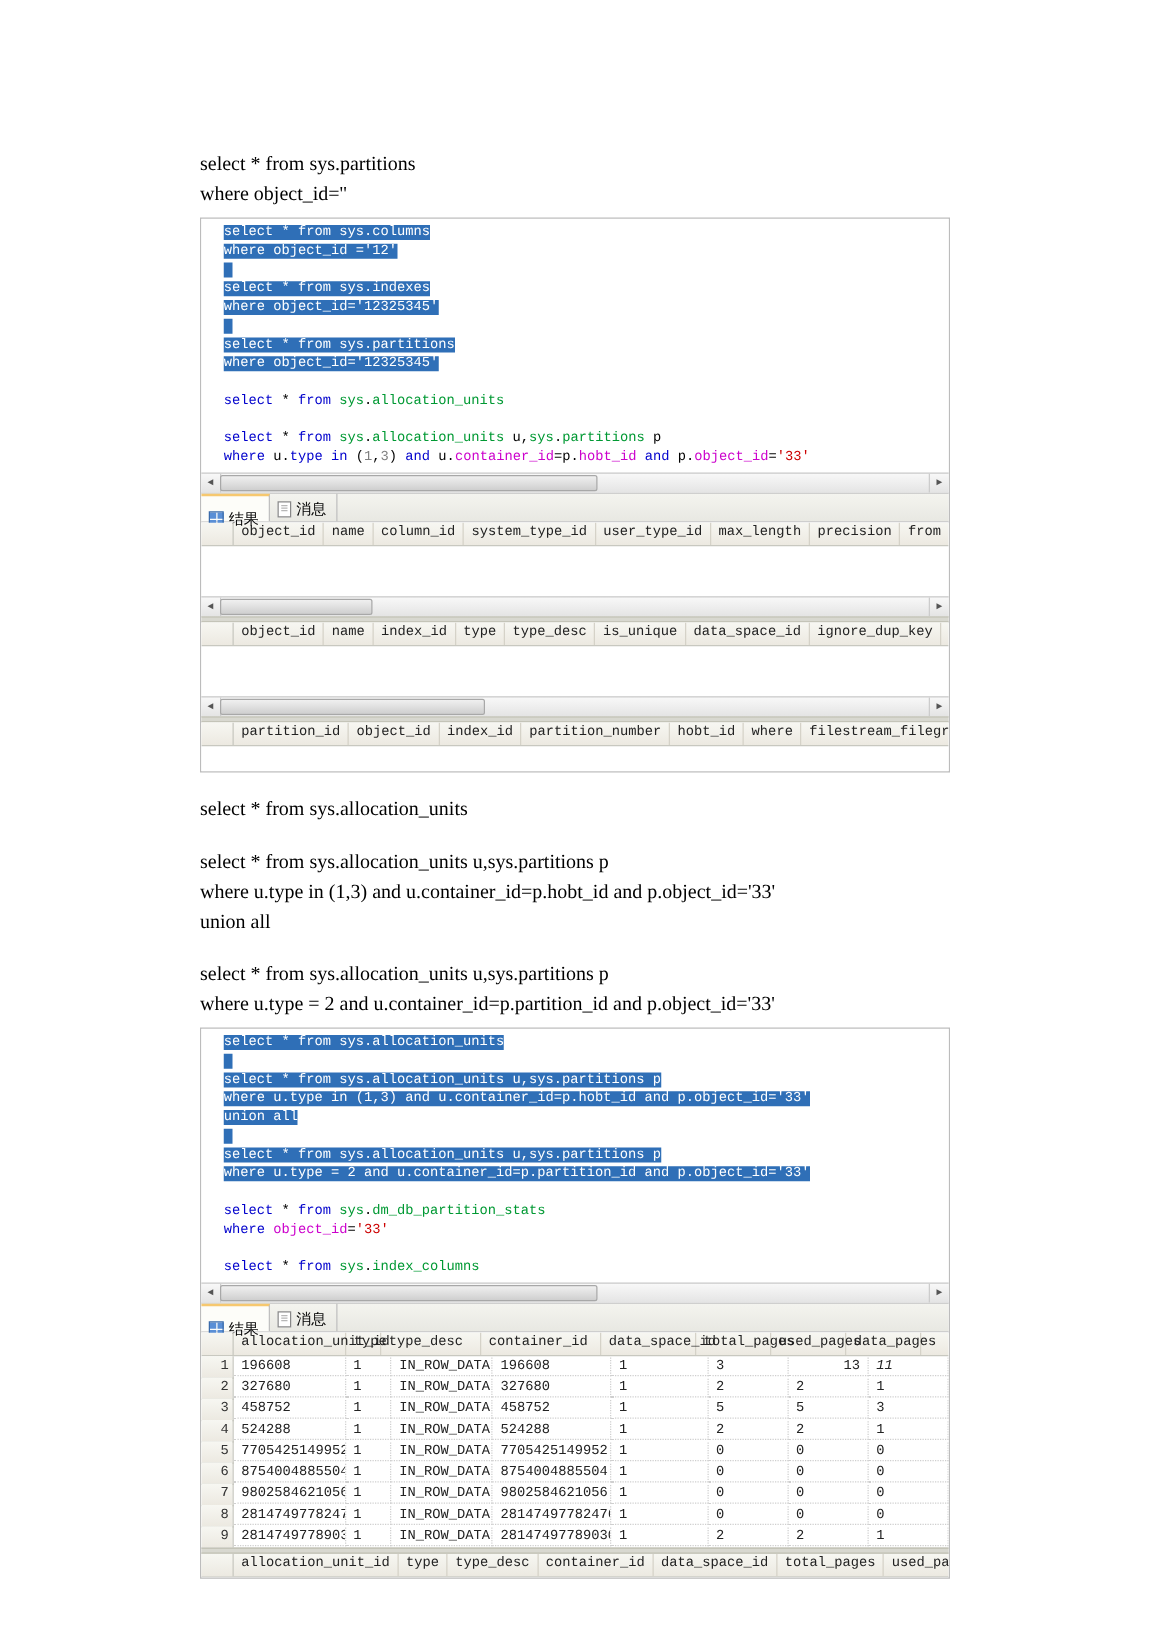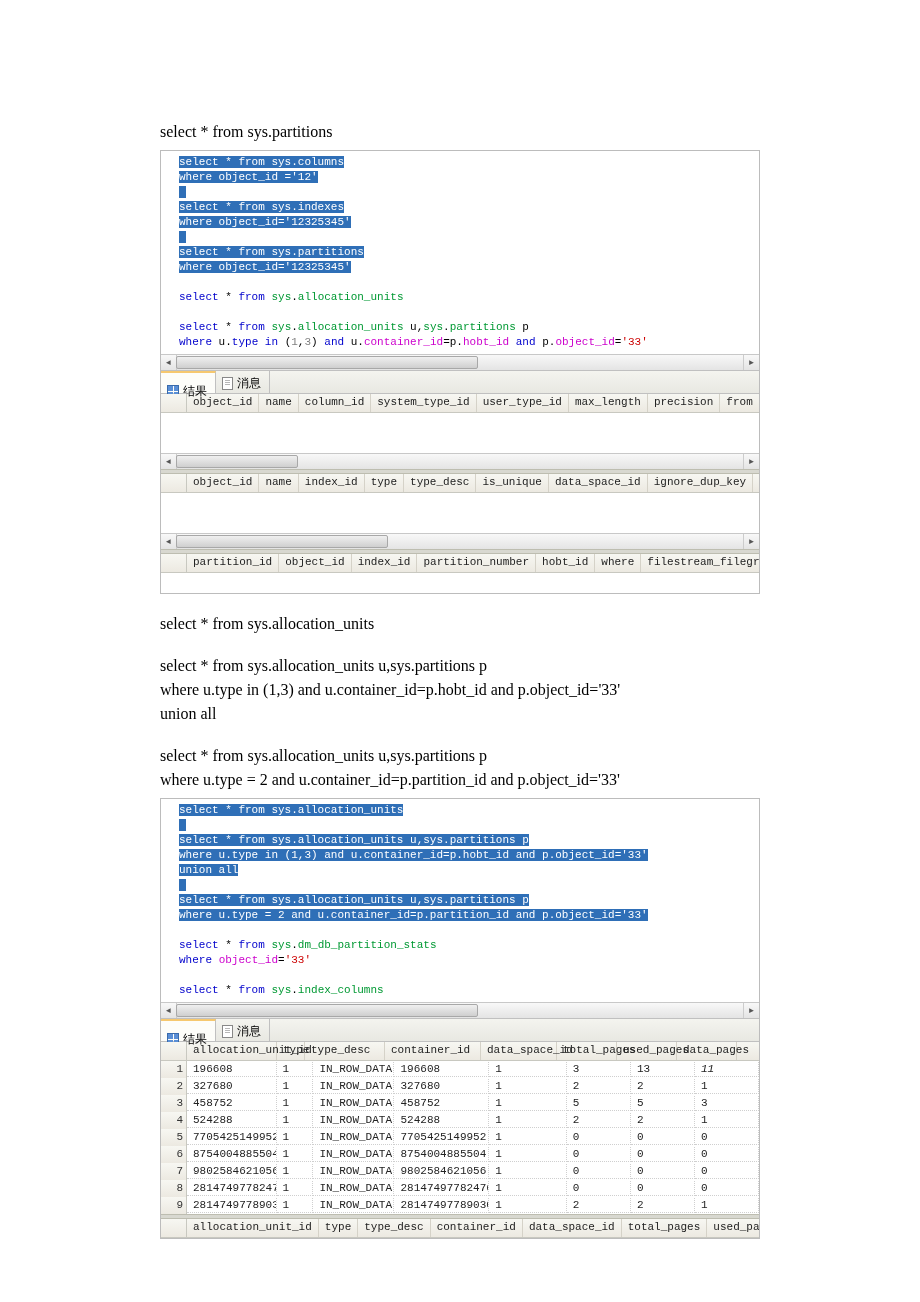--- a/index.html
+++ b/index.html
@@ -147,20 +147,21 @@
   }
   .gap { height: 14px; }
 </style>
 </head>
 <body>
 
 <div class="page">
 
   <div class="plain-block">
     <span class="plain-line">select * from sys.partitions</span>
+    <span class="plain-line">where object_id=''</span>
   </div>
 
   <div class="ss-wrap">
     <div class="ss" style="position:relative;">
       <div class="code-area" id="ss1-code"><div><span class="sel">select * from sys.columns</span></div><div><span class="sel">where object_id ='12'</span></div><div><span class="sel">&nbsp;</span></div><div><span class="sel">select * from sys.indexes</span></div><div><span class="sel">where object_id='12325345'</span></div><div><span class="sel">&nbsp;</span></div><div><span class="sel">select * from sys.partitions</span></div><div><span class="sel">where object_id='12325345'</span></div><div>&nbsp;</div><div><span class="kw">select</span> * <span class="kw">from</span> <span class="sys">sys</span>.<span class="sys">allocation_units</span></div><div>&nbsp;</div><div><span class="kw">select</span> * <span class="kw">from</span> <span class="sys">sys</span>.<span class="sys">allocation_units</span> u,<span class="sys">sys</span>.<span class="sys">partitions</span> p</div><div><span class="kw">where</span> u.<span class="kw">type</span> <span class="kw">in</span> (<span class="num">1</span>,<span class="num">3</span>) <span class="kw">and</span> u.<span class="ident">container_id</span>=p.<span class="ident">hobt_id</span> <span class="kw">and</span> p.<span class="ident">object_id</span>=<span class="str">'33'</span></div></div>
       <div class="hscroll">
         <span class="arrow l">◄</span>
         <span class="thumb" style="left:15px;width:300px;"></span>
         <span class="arrow r">►</span>
       </div>
@@ -284,21 +285,21 @@
           </div>
         <div class="grid-body" id="ss2-g1-body">
             <div class="grid-row">
               <span class="rowhead">1</span>
               <span class="cell" style="width: 90px;">196608</span>
               <span class="cell" style="width: 28px;">1</span>
               <span class="cell" style="width: 80px;">IN_ROW_DATA</span>
               <span class="cell" style="width: 96px;">196608</span>
               <span class="cell" style="width: 76px;">1</span>
               <span class="cell" style="width: 60px;">3</span>
-              <span class="cell" style="width: 60px;">13</span>
+              <span class="cell" style="width: 60px; text-align: right;">13</span>
               <span class="cell" style="width: 60px; font-style: italic;">11</span>
             </div>
             <div class="grid-row">
               <span class="rowhead">2</span>
               <span class="cell" style="width: 90px;">327680</span>
               <span class="cell" style="width: 28px;">1</span>
               <span class="cell" style="width: 80px;">IN_ROW_DATA</span>
               <span class="cell" style="width: 96px;">327680</span>
               <span class="cell" style="width: 76px;">1</span>
               <span class="cell" style="width: 60px;">2</span>

